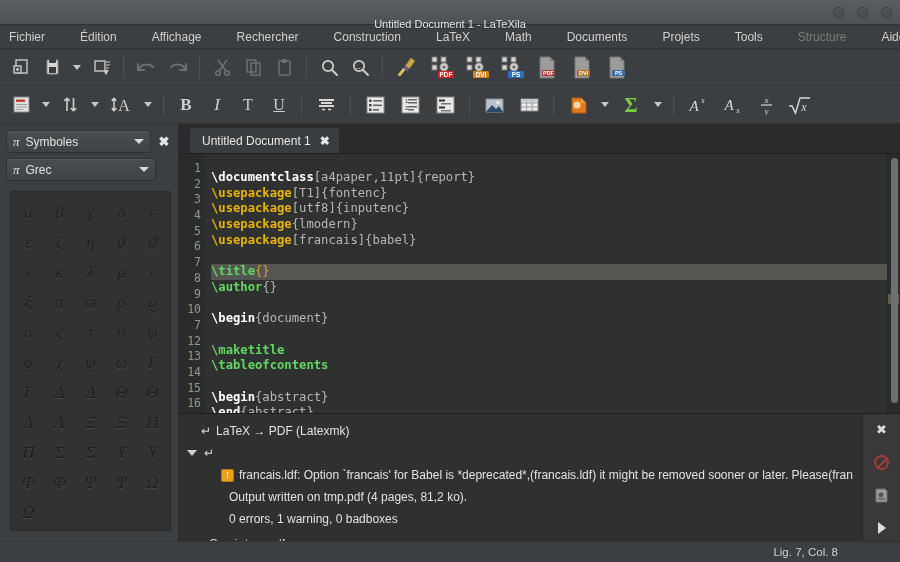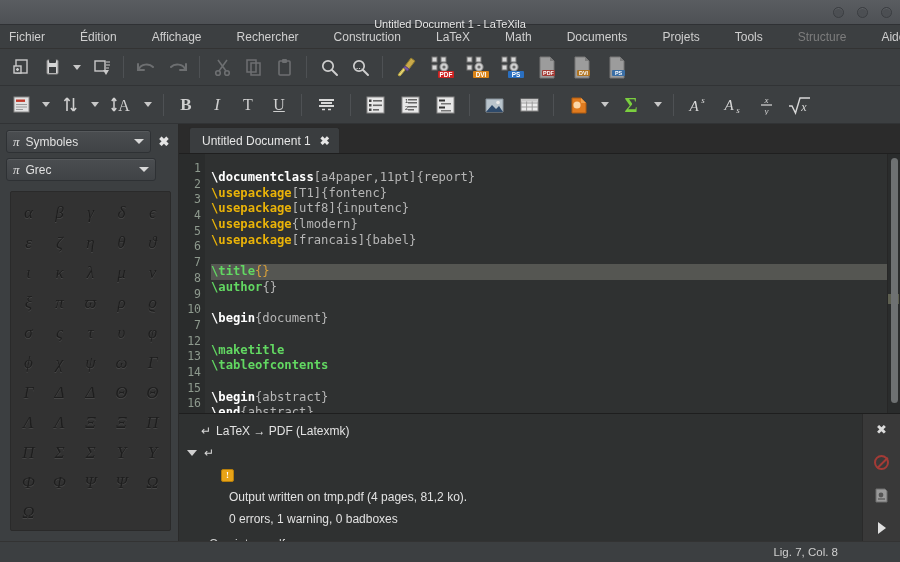--- a/index.html
+++ b/index.html
@@ -628,20 +628,21 @@
           <div class="out-line l1">
             <span class="enter-ico">↵</span>
             <span>LaTeX → PDF (Latexmk)</span>
           </div>
           <div class="out-line l2">
             <span class="tri"></span>
             <span class="enter-ico">↵</span>
           </div>
           <div class="out-line l3">
             <span class="warn-ico">!</span>
+            <span>francais.ldf: Option `francais' for Babel is *deprecated*,(francais.ldf) it might be removed sooner or later. Please(fran</span>
           </div>
           <div class="out-line l4">
             <span>Output written on tmp.pdf (4 pages, 81,2 ko).</span>
           </div>
           <div class="out-line l4">
             <span>0 errors, 1 warning, 0 badboxes</span>
           </div>
           <div class="out-clip">
             <span>Ouvrir tmp.pdf</span>
           </div>

